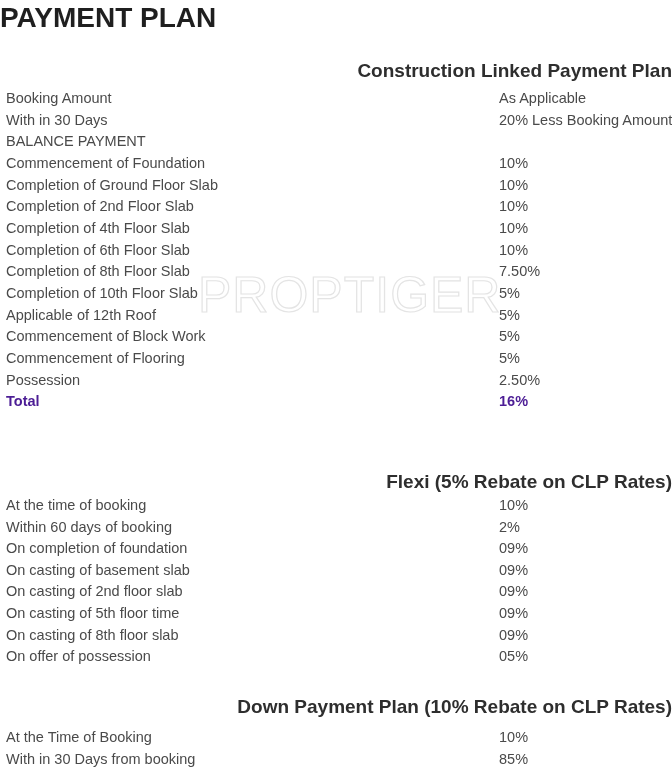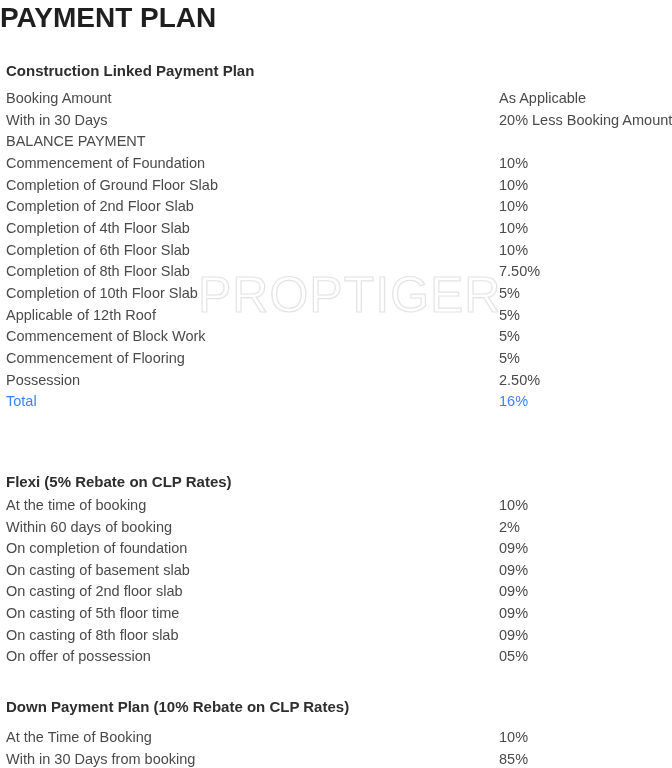--- a/index.html
+++ b/index.html
@@ -24,41 +24,42 @@
     letter-spacing: 0px;
     color: #1f1f1f;
   }
   .sections {
     position: relative;
     z-index: 1;
     padding-left: 6px;
     padding-right: 0;
   }
   .section-heading {
-    font-size: 15px;
+    font-size: 19px;
     line-height: 17px;
     font-weight: bold;
     color: #2e2e2e;
+    text-align: right;
   }
   .section:nth-child(1) .section-heading { margin-top: 29px; }
   .section:nth-child(1) .rows { margin-top: 9px; }
   .section:nth-child(2) .section-heading { margin-top: 60px; }
   .section:nth-child(2) .rows { margin-top: 5px; }
   .section:nth-child(3) .section-heading { margin-top: 30px; }
   .section:nth-child(3) .rows { margin-top: 12px; }
   .row {
     display: grid;
     grid-template-columns: 493px 1fr;
     font-size: 14.5px;
     line-height: 21.65px;
     color: #4a4a4a;
   }
   .row.bold {
-    font-weight: normal;
-    color: #3b82f6;
+    font-weight: bold;
+    color: #4c1d95;
   }
   .row .label { white-space: nowrap; }
   .row .value { white-space: nowrap; }
   .watermark {
     position: absolute;
     z-index: 0;
     left: 198px;
     top: 270px;
     font-size: 50px;
     line-height: 50px;

